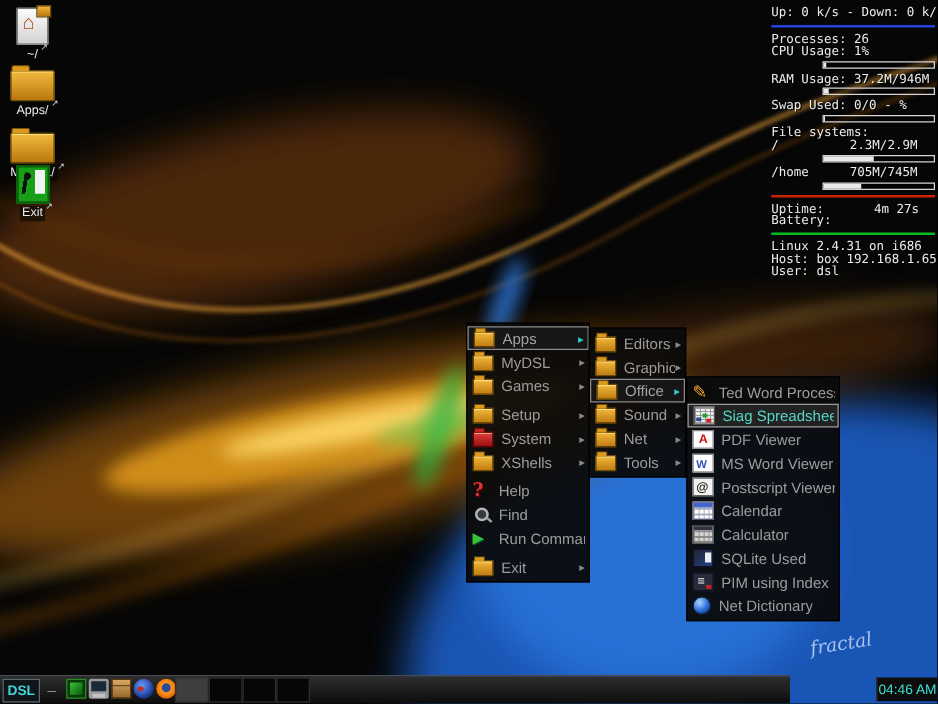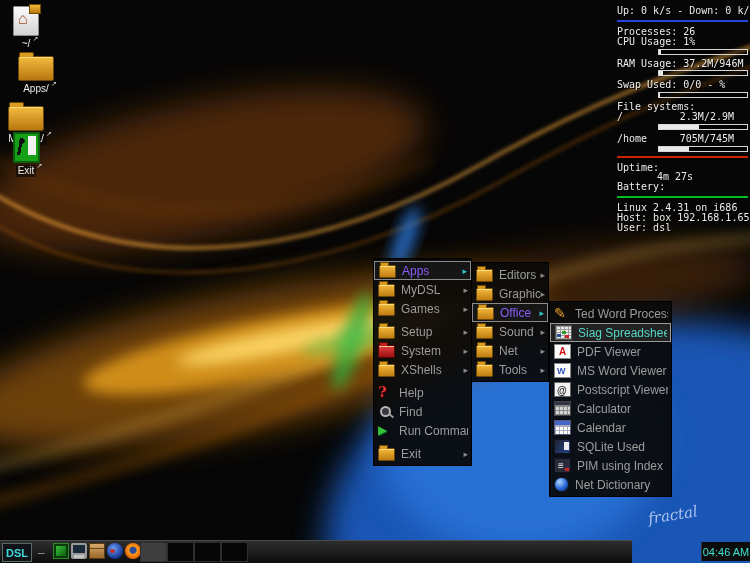--- a/index.html
+++ b/index.html
@@ -32,28 +32,28 @@
           font-family:"DejaVu Sans Mono",monospace;font-size:10px;line-height:9.7px;color:#ececec;
           text-shadow:1px 1px 0 rgba(0,0,0,.9);}
   .sm-line{white-space:pre;margin:0 0 0.5px 0;}
   .sm-rule{height:2px;margin:4px 0 5px 0;}
   .rule-blue{background:#2244dd;} .rule-red{background:#cc2200;} .rule-green{background:#00bb22;}
   .sm-bar{width:88px;height:4px;border:1px solid #d6d6d6;margin:2px 0 4px auto;background:rgba(0,0,0,.35);}
   .sm-fill{height:100%;background:#e9e9e9;}
   .sm-fsrow{display:flex;}
   .sm-fsrow .mnt{flex:none;}
   .sm-fsrow .usg{margin-left:auto;margin-right:14px;}
-  .sm-kv{display:flex;flex-direction:column;}
+  .sm-kv{display:flex;}
   .sm-kv .v{margin-left:40px;}
 
   
   .menu{position:absolute;z-index:6;background:rgba(10,10,10,.94);border:1px solid #000;
         padding:2px 0;font-size:12px;color:#9c9c9c;}
   .mrow{display:flex;align-items:center;height:19px;padding:0 3px 0 4px;position:relative;}
-  .mrow.sel{background:#161616;border:1px solid #8a8a8a;color:#8b5cf6;height:17px;}
+  .mrow.sel{background:#161616;border:1px solid #8a8a8a;color:#a3a3a3;height:17px;}
   .mrow.sel3{background:#222;border:1px solid #9a9a9a;color:#55d6c6;height:17px;}
   .mlabel{white-space:nowrap;overflow:hidden;}
   .marrow{margin-left:auto;font-size:9px;color:#8a8a8a;}
   .marrow::before{content:"\25B8";}
   .sel .marrow{color:#2fc9c9;}
   .mgap{height:4px;}
 
   
   .mi{width:15px;height:13px;display:inline-block;margin-right:6px;position:relative;flex:none;line-height:13px;}
   .fold{background:linear-gradient(180deg,#f2b93a,#c07c12);border:1px solid #6e4a08;border-radius:1px;
@@ -168,21 +168,21 @@
       <ellipse cx="405" cy="240" rx="9" ry="36" fill="#2f7fe8" opacity="0.8" filter="url(#b8)" transform="rotate(20 405 240)"></ellipse>
     </svg>
   </div>
 
   <div class="sig">fractal</div>
 
   <div class="dico" style="left:0;top:6px;">
     <span class="d-home"></span>
     <span class="dlabel">~/</span>
   </div>
-  <div class="dico" style="left:0;top:50px;margin-left:10px;">
+  <div class="dico" style="left:0;top:50px;">
     <span class="d-folder"></span>
     <span class="dlabel">Apps/</span>
   </div>
   <div class="dico" style="left:0;top:100px;">
     <span class="d-folder"></span>
     <span class="dlabel">MyDSL/</span>
   </div>
   <div class="dico" style="left:0;top:132px;">
     <span class="d-exit"></span>
     <span class="dlabel">Exit</span>
@@ -332,26 +332,26 @@
     </div>
     <div class="mrow">
       <span class="mi i-word"></span>
       <span class="mlabel">MS Word Viewer</span>
     </div>
     <div class="mrow">
       <span class="mi i-ps"></span>
       <span class="mlabel">Postscript Viewer</span>
     </div>
     <div class="mrow">
+      <span class="mi i-cal"></span>
+      <span class="mlabel">Calendar</span>
+    </div>
+    <div class="mrow">
       <span class="mi i-calc"></span>
       <span class="mlabel">Calculator</span>
-    </div>
-    <div class="mrow">
-      <span class="mi i-cal"></span>
-      <span class="mlabel">Calendar</span>
     </div>
     <div class="mrow">
       <span class="mi i-book"></span>
       <span class="mlabel">SQLite Used</span>
     </div>
     <div class="mrow">
       <span class="mi i-pim"></span>
       <span class="mlabel">PIM using Index</span>
     </div>
     <div class="mrow">

